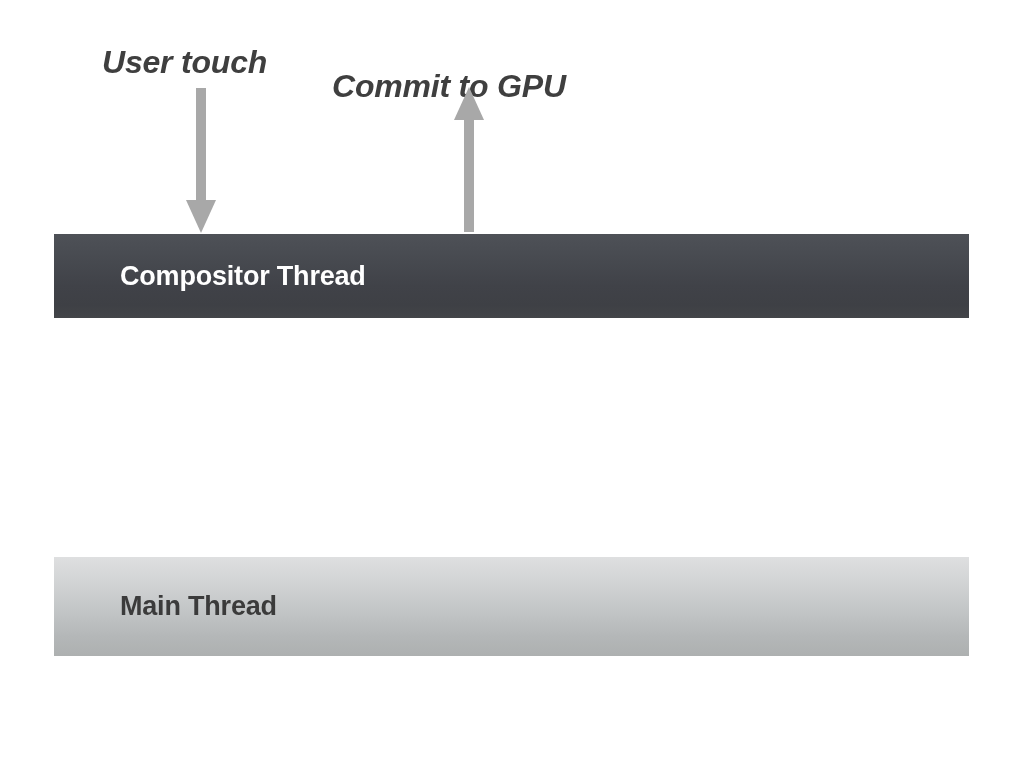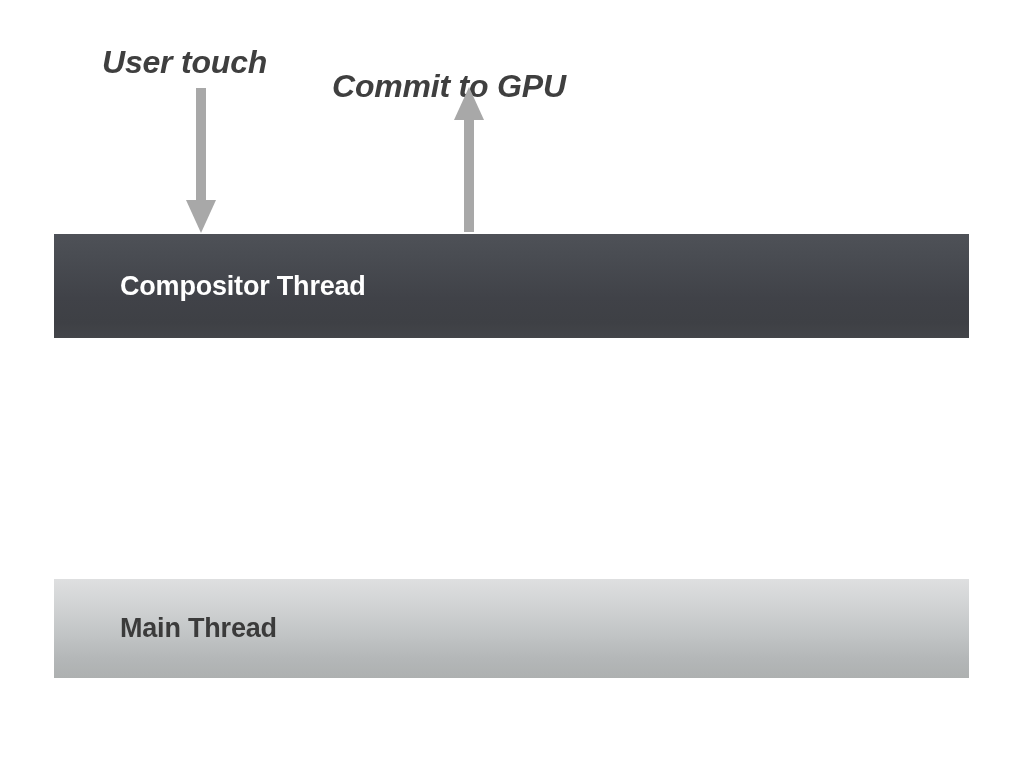--- a/index.html
+++ b/index.html
@@ -62,34 +62,34 @@
   .lane-label {
     font-weight: bold;
     font-size: 27px;
     letter-spacing: -0.2px;
     white-space: nowrap;
     margin-left: 66px;
   }
 
   #lane-compositor {
     top: 234px;
-    height: 104px;
+    height: 84px;
     background: linear-gradient(to bottom,
         #4e5157 0%,
         #494c52 22%,
         #404248 62%,
         #3e4045 85%,
         #434549 100%);
   }
   #lane-compositor .lane-label {
     color: #ffffff;
   }
 
   #lane-main {
-    top: 579px;
+    top: 557px;
     height: 99px;
     background: linear-gradient(to bottom,
         #dedfe0 0%,
         #d2d4d5 25%,
         #c2c5c6 55%,
         #b4b7b8 80%,
         #adb0b0 100%);
   }
   #lane-main .lane-label {
     color: #3b3b3b;

